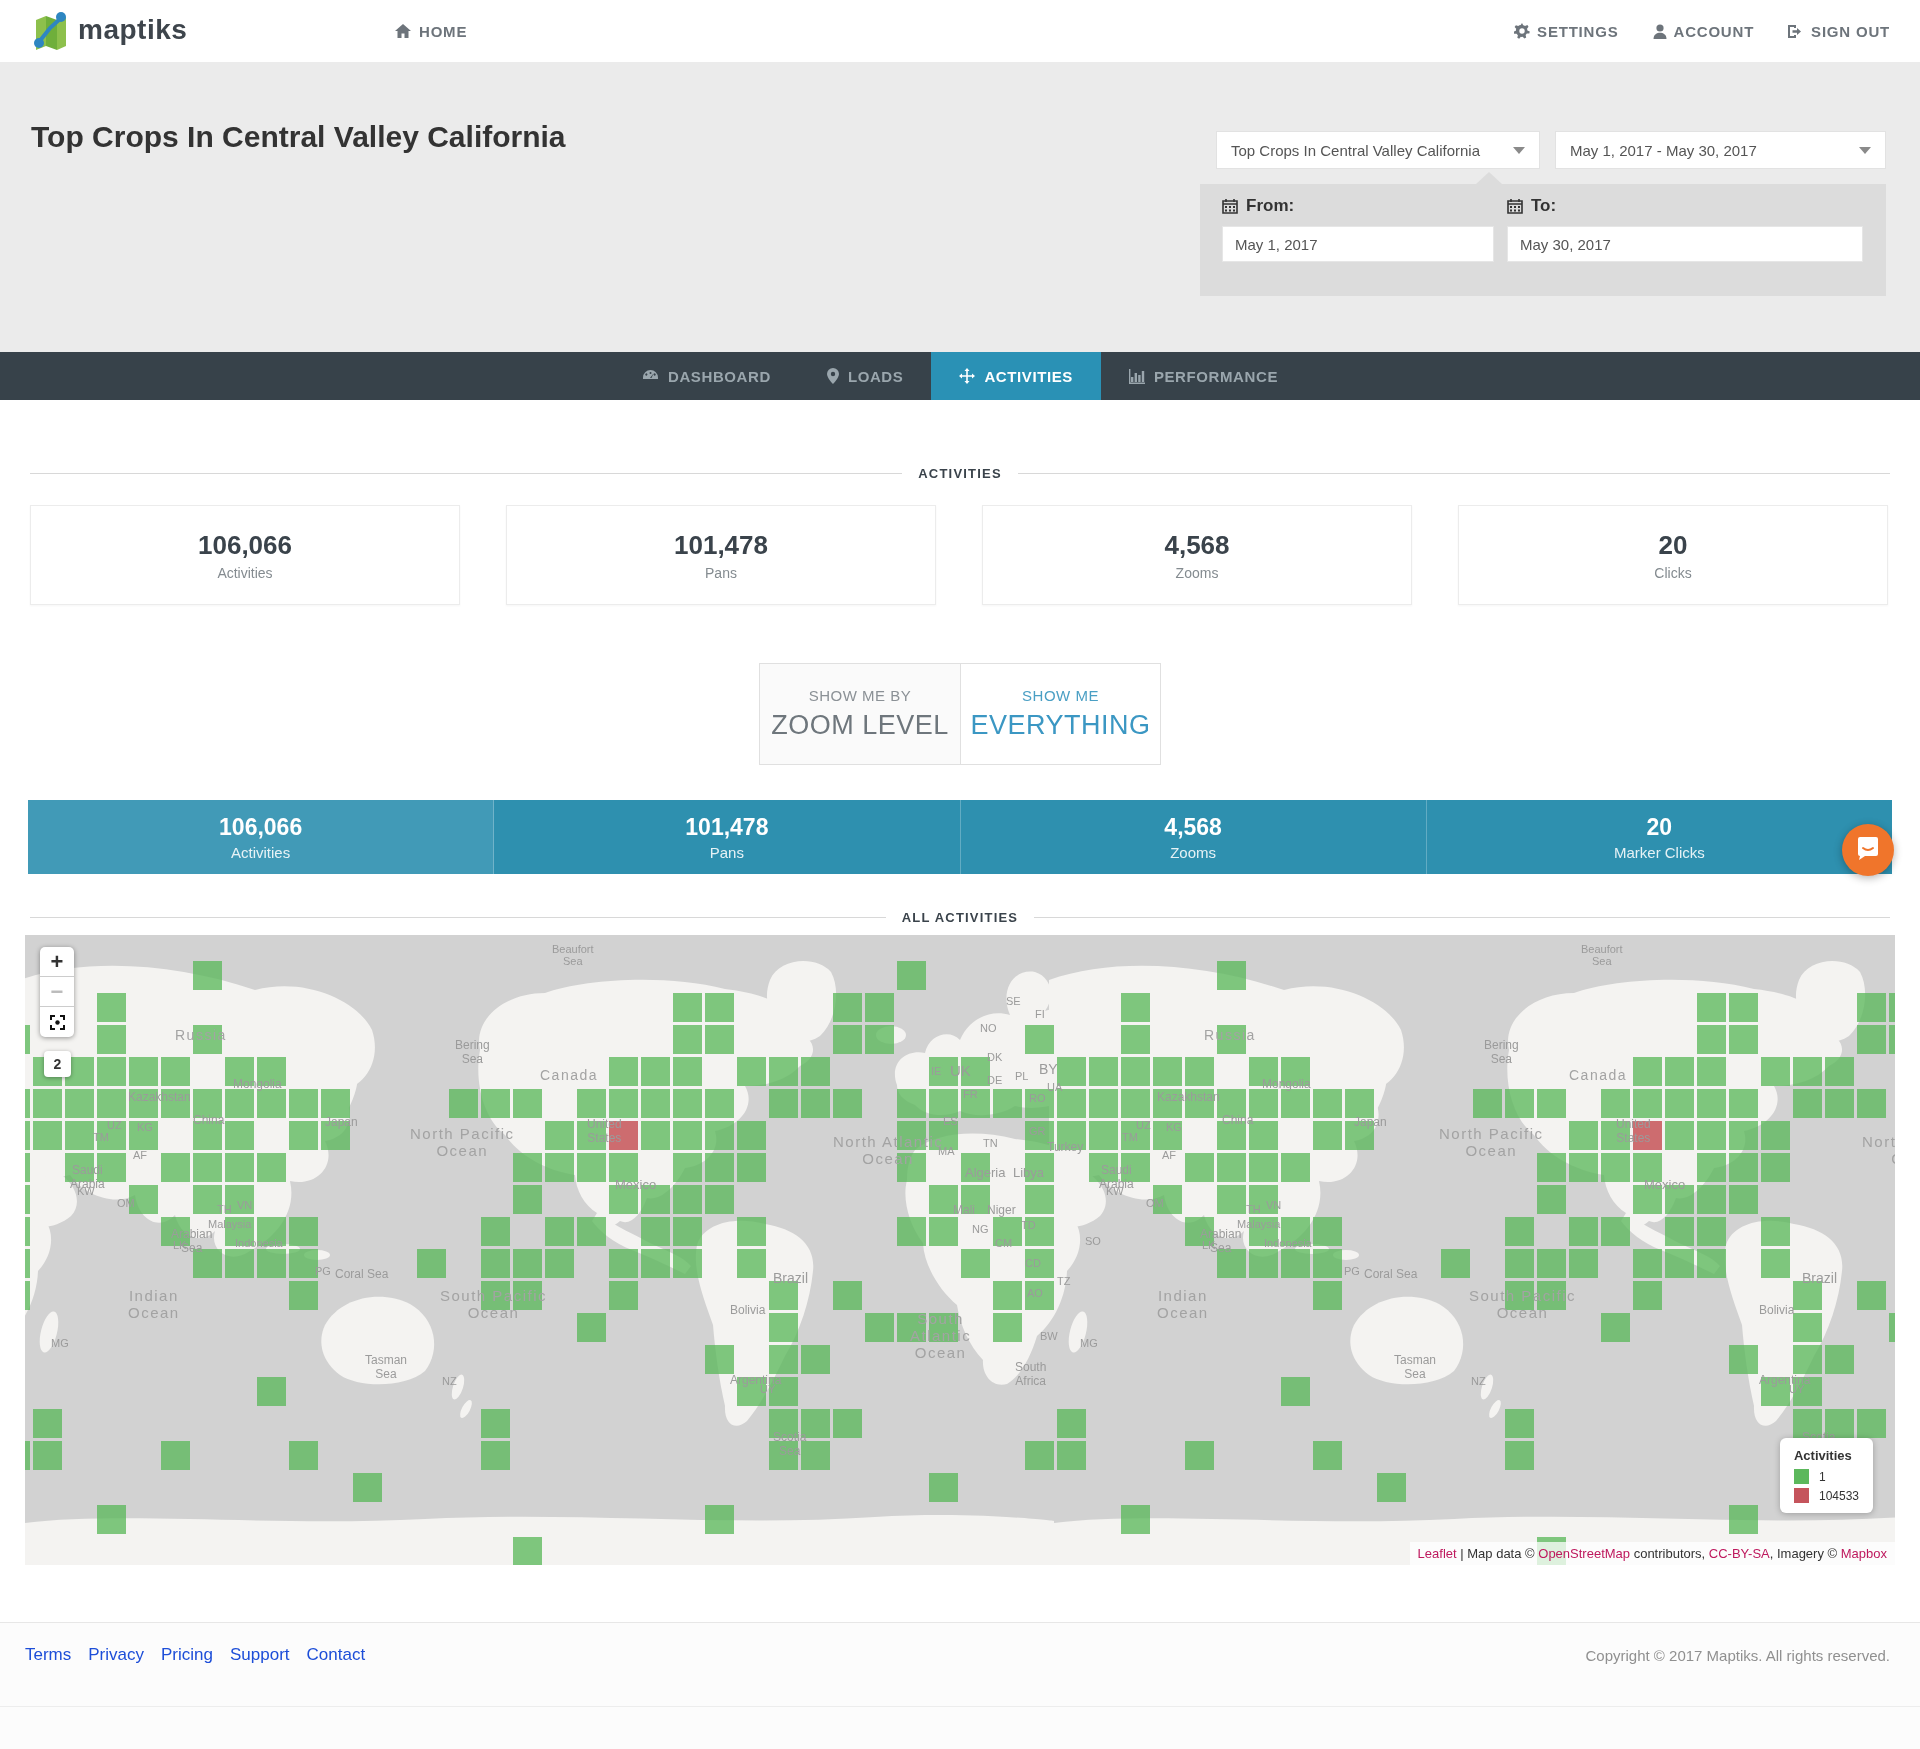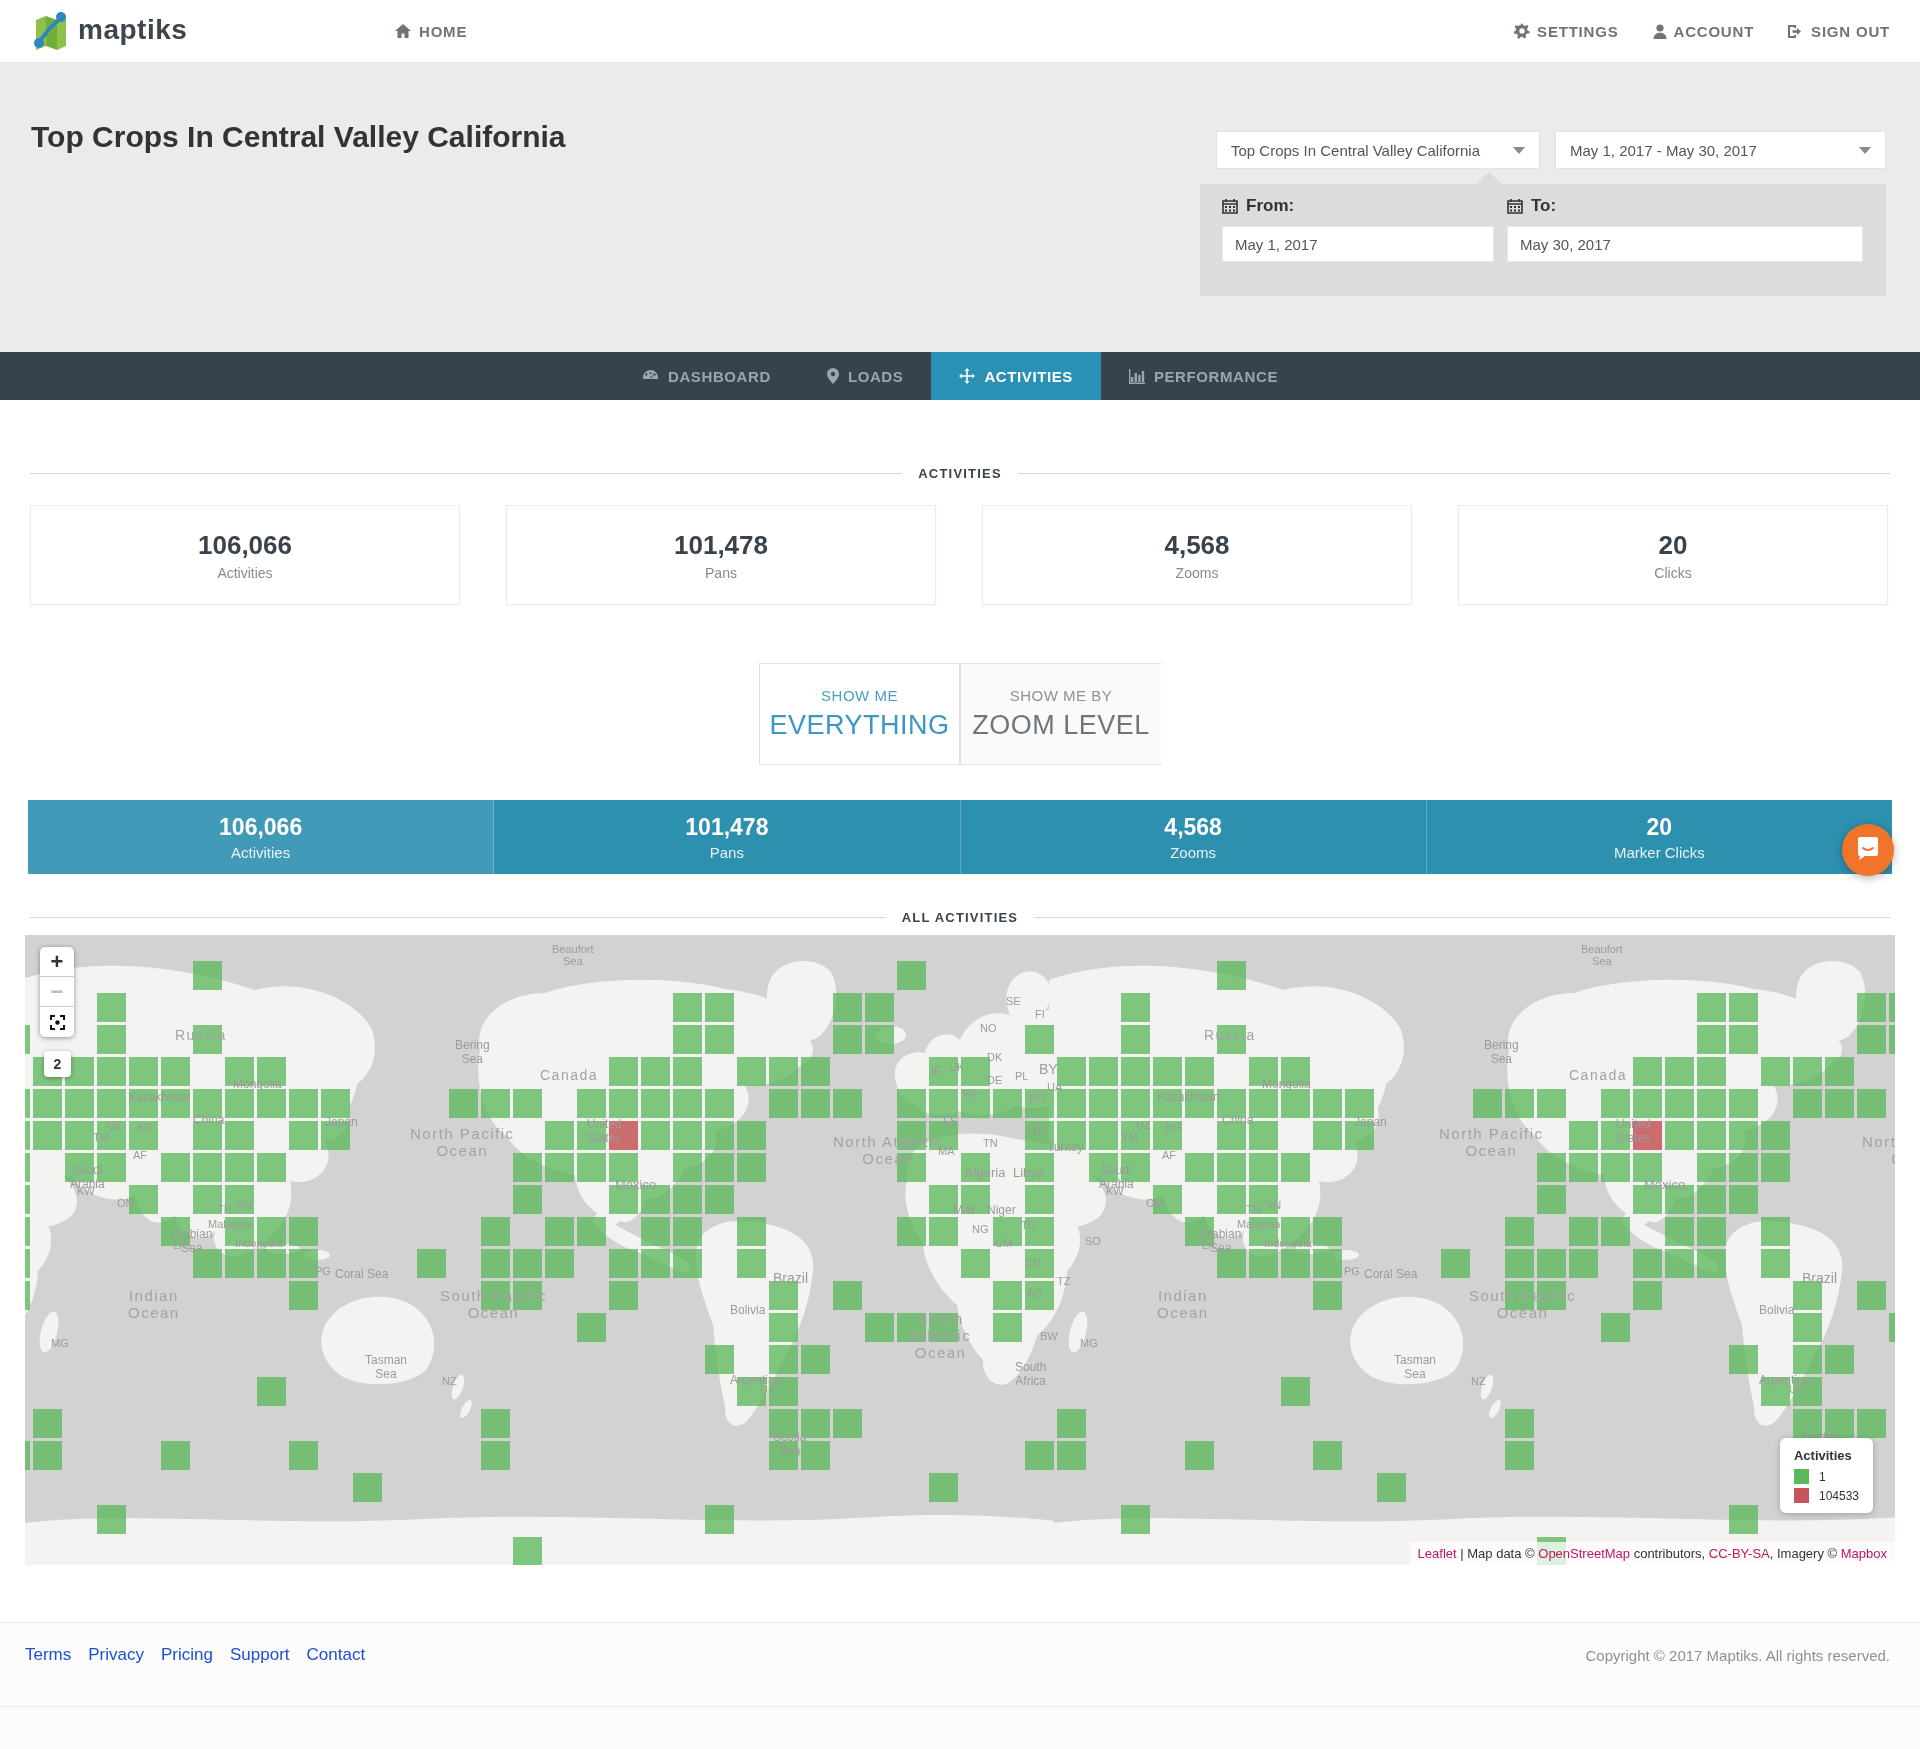--- a/index.html
+++ b/index.html
@@ -280,27 +280,27 @@
         <div class="stat-value">4,568</div>
         <div class="stat-label">Zooms</div>
       </div>
       <div class="stat-card" style="left: 1458px;">
         <div class="stat-value">20</div>
         <div class="stat-label">Clicks</div>
       </div>
     </div>
 
   <div class="toggle-wrap">
+    <div class="toggle-btn zoomlevel">
+      <div class="tgl-small">SHOW ME BY</div>
+      <div class="tgl-big">ZOOM LEVEL</div>
+    </div>
     <div class="toggle-btn everything">
       <div class="tgl-small">SHOW ME</div>
       <div class="tgl-big">EVERYTHING</div>
-    </div>
-    <div class="toggle-btn zoomlevel">
-      <div class="tgl-small">SHOW ME BY</div>
-      <div class="tgl-big">ZOOM LEVEL</div>
     </div>
   </div>
 
   <div class="bluebar" id="bluebar">
       <div class="bseg first">
         <div class="bseg-value">106,066</div>
         <div class="bseg-label">Activities</div>
       </div>
       <div class="bseg">
         <div class="bseg-value">101,478</div>
@@ -730,21 +730,21 @@
         <div class="map-label" style="left: 962px; top: 268px; font-size: 12px; text-align: center;">Niger</div>
         <div class="map-label" style="left: 990px; top: 425px; font-size: 12px; text-align: center;">South<br>Africa</div>
         <div class="map-label" style="left: 527px; top: 8px; font-size: 11px; text-align: center;">Beaufort<br>Sea</div>
         <div class="map-label" style="left: 417px; top: 440px; font-size: 11px; text-align: center;">NZ</div>
         <div class="map-label" style="left: 26px; top: 402px; font-size: 11px; text-align: center;">MG</div>
         <div class="map-label" style="left: 981px; top: 60px; font-size: 11px; text-align: center;">SE</div>
         <div class="map-label" style="left: 1010px; top: 73px; font-size: 11px; text-align: center;">FI</div>
         <div class="map-label" style="left: 955px; top: 87px; font-size: 11px; text-align: center;">NO</div>
         <div class="map-label" style="left: 962px; top: 116px; font-size: 11px; text-align: center;">DK</div>
         <div class="map-label" style="left: 906px; top: 130px; font-size: 11px; text-align: center;">IE</div>
-        <div class="map-label" style="left: 925px; top: 127px; font-size: 10px; text-align: center;">UK</div>
+        <div class="map-label" style="left: 925px; top: 127px; font-size: 15px; text-align: center;">UK</div>
         <div class="map-label" style="left: 962px; top: 139px; font-size: 11px; text-align: center;">DE</div>
         <div class="map-label" style="left: 990px; top: 135px; font-size: 11px; text-align: center;">PL</div>
         <div class="map-label" style="left: 1014px; top: 126px; font-size: 14px; text-align: center;">BY</div>
         <div class="map-label" style="left: 1022px; top: 146px; font-size: 11px; text-align: center;">UA</div>
         <div class="map-label" style="left: 1004px; top: 157px; font-size: 11px; text-align: center;">RO</div>
         <div class="map-label" style="left: 938px; top: 153px; font-size: 11px; text-align: center;">FR</div>
         <div class="map-label" style="left: 918px; top: 180px; font-size: 11px; text-align: center;">ES</div>
         <div class="map-label" style="left: 1004px; top: 190px; font-size: 11px; text-align: center;">GR</div>
         <div class="map-label" style="left: 958px; top: 202px; font-size: 11px; text-align: center;">TN</div>
         <div class="map-label" style="left: 913px; top: 210px; font-size: 11px; text-align: center;">MA</div>

